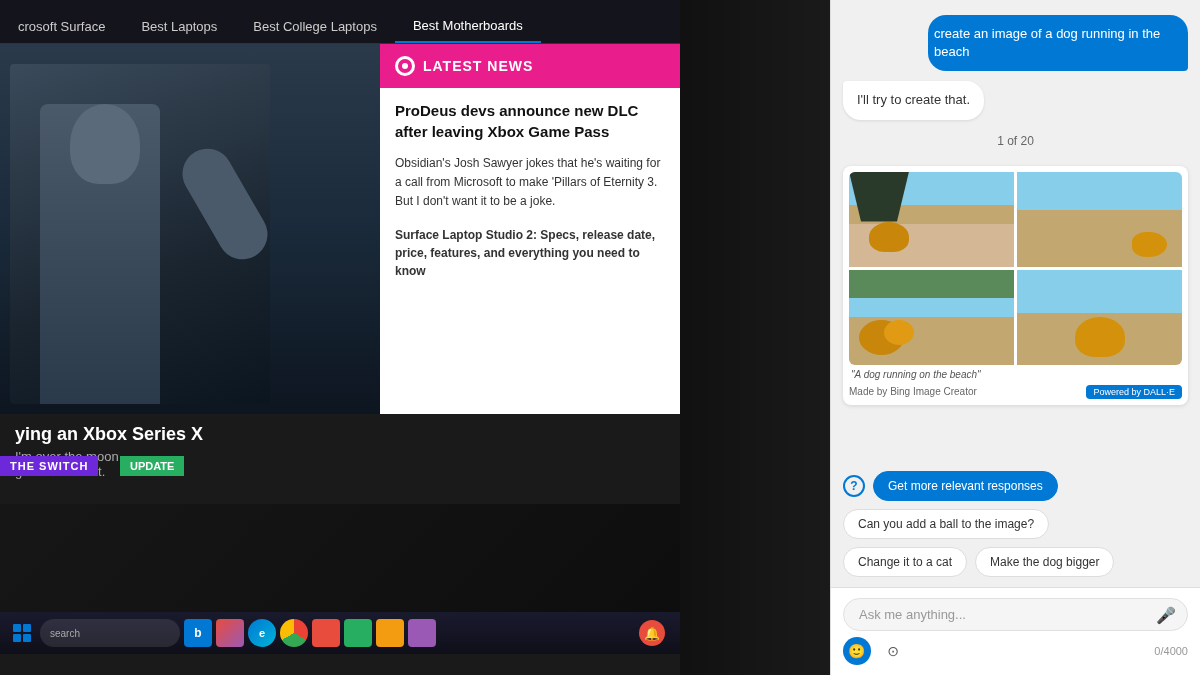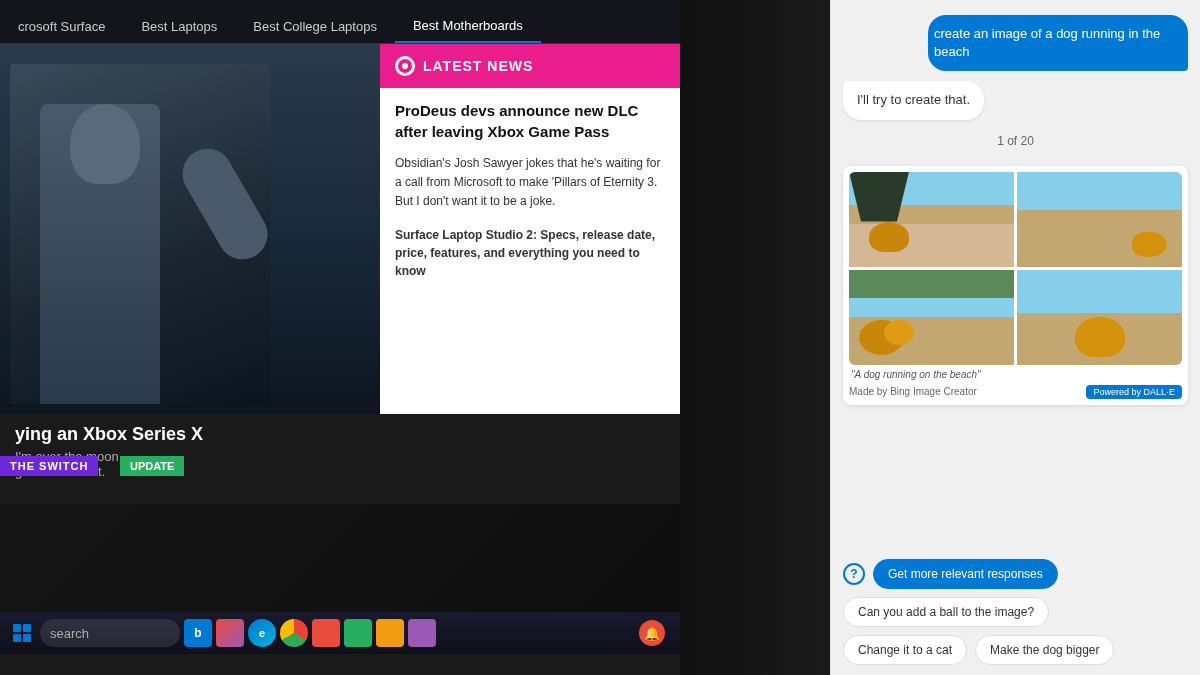--- a/index.html
+++ b/index.html
@@ -595,21 +595,21 @@
   <div class="taskbar">
     <div class="taskbar-icon windows">
       <div class="windows-logo">
         <div></div>
           <div></div>
           <div></div>
           <div></div>
       </div>
     </div>
     <div class="taskbar-search">
-      <span style="font-size:13px;color:#aaa">search</span>
+      <span style="font-size:10px;color:#aaa">search</span>
     </div>
     <div class="taskbar-icon" style="background:#0078d4;border-radius:4px;font-size:12px;color:#fff;font-weight:700">b</div>
     <div class="taskbar-icon colorful"></div>
     <div class="taskbar-icon edge" style="background:linear-gradient(135deg,#0078d4,#00b4d8);border-radius:50%;font-size:11px;color:#fff;font-weight:700">e</div>
     <div class="taskbar-icon" style="background:conic-gradient(#ea4335 0deg 120deg,#34a853 120deg 240deg,#fbbc04 240deg 360deg);border-radius:50%"></div>
     <div class="taskbar-icon" style="background:#e74c3c;border-radius:4px"></div>
     <div class="taskbar-icon" style="background:#27ae60;border-radius:4px"></div>
     <div class="taskbar-icon" style="background:#f39c12;border-radius:4px"></div>
     <div class="taskbar-icon" style="background:#9b59b6;border-radius:4px"></div>
     <div class="notification-bell">🔔</div>
@@ -654,13 +654,28 @@
     </div>
     <div class="suggestion-row">
       <button class="suggestion-btn">Can you add a ball to the image?</button>
     </div>
     <div class="suggestion-row">
       <button class="suggestion-btn">Change it to a cat</button>
       <button class="suggestion-btn">Make the dog bigger</button>
     </div>
   </div>
 
+  <div class="input-area">
+    <div style="position:relative">
+      <div class="input-box">
+        <span class="input-placeholder">Ask me anything...</span>
+      </div>
+      <span class="mic-icon">🎤</span>
+    </div>
+    <div class="input-footer">
+      <div class="input-footer-icons">
+        <div class="footer-icon blue-bg">🙂</div>
+        <div class="footer-icon">⊙</div>
+      </div>
+      <span class="char-count">0/4000</span>
+    </div>
+  </div>
 </div>
 
 </body></html>

